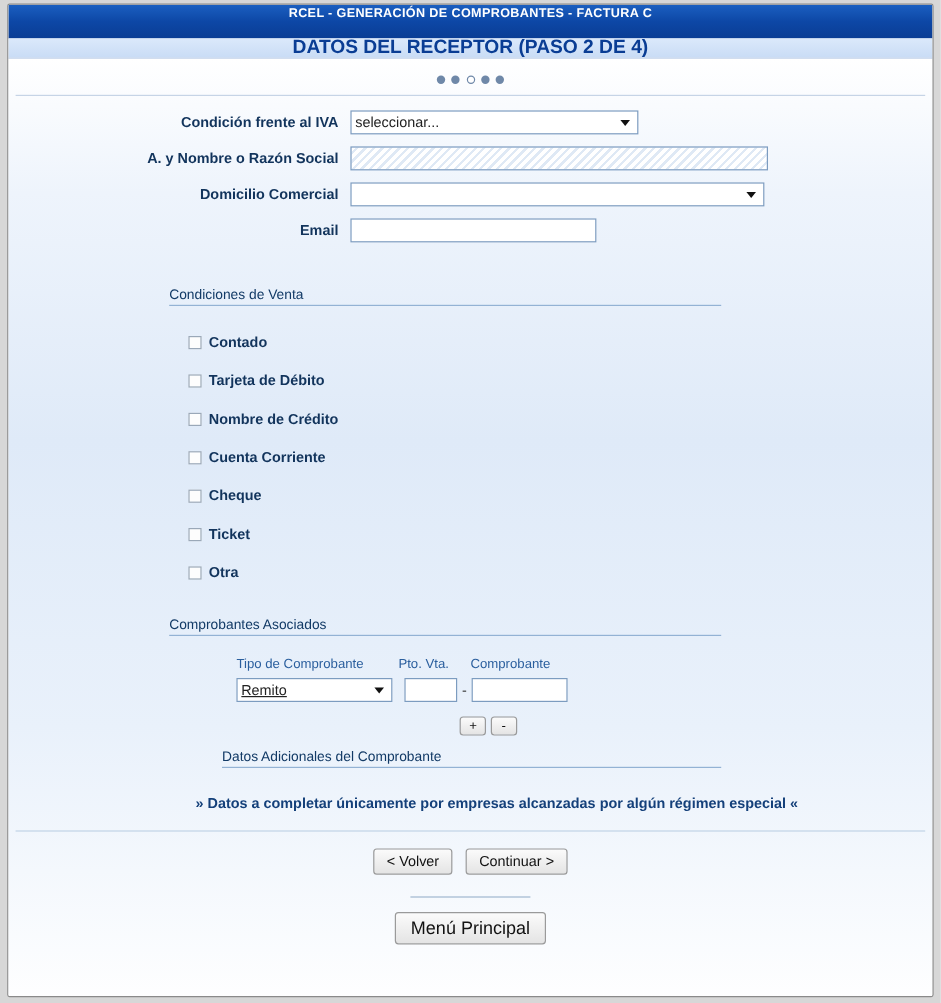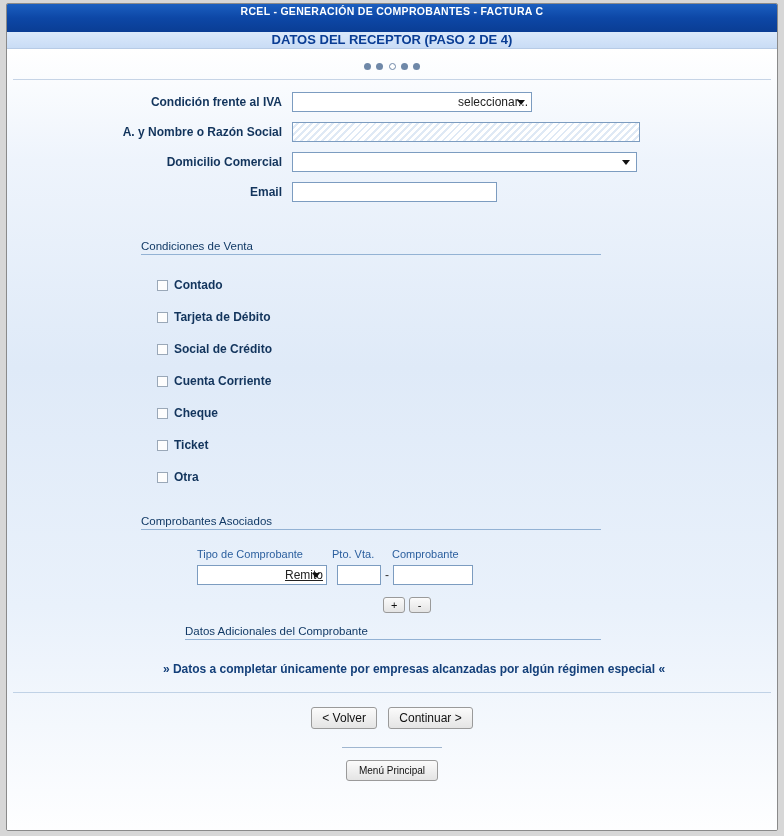--- a/index.html
+++ b/index.html
@@ -33,21 +33,21 @@
     font-size: 10.5px;
     font-weight: bold;
     text-align: center;
     line-height: 14px;
     letter-spacing: 0.3px;
   }
   .subtitle {
     height: 16px;
     background: linear-gradient(to bottom, #dbe9fb 0%, #c9dcf5 100%);
     color: #0a3d94;
-    font-size: 13px;
+    font-size: 16px;
     font-weight: bold;
     text-align: center;
     line-height: 16px;
     border-bottom: 1px solid #b7cbe6;
   }
   .content {
     position: relative;
     height: 796px;
     background: linear-gradient(to bottom, #ffffff 0%, #eef4fc 14%, #dfeaf8 40%, #e9f1fb 70%, #ffffff 100%);
   }
@@ -97,21 +97,20 @@
     background: #ffffff;
     height: 20px;
     box-sizing: border-box;
     padding: 1px 3px;
     color: #222;
   }
   select.inp {
     -webkit-appearance: none;
     appearance: none;
     background-image: linear-gradient(to bottom, #ffffff, #ffffff);
-    text-align: right;
   }
   .select-wrap {
     position: relative;
     display: inline-block;
   }
   .select-wrap::after {
     content: "";
     position: absolute;
     right: 7px;
     top: 8px;
@@ -235,21 +234,21 @@
   .short-rule {
     width: 100px;
     border-bottom: 1px solid #9fb6d0;
     margin: 18px auto 0 auto;
   }
   .main-menu {
     text-align: center;
     margin-top: 12px;
   }
   .main-menu button.btn {
-    font-size: 10px;
+    font-size: 15px;
     padding: 4px 12px;
   }
 </style>
 </head>
 <body>
 
 <div class="window">
 
   <div class="titlebar">RCEL - GENERACIÓN DE COMPROBANTES - FACTURA C</div>
   <div class="subtitle">DATOS DEL RECEPTOR (PASO 2 DE 4)</div>
@@ -300,21 +299,21 @@
         <div class="cond-item">
           <span class="cbx"></span>
           <span class="cond-label">Contado</span>
         </div>
         <div class="cond-item">
           <span class="cbx"></span>
           <span class="cond-label">Tarjeta de Débito</span>
         </div>
         <div class="cond-item">
           <span class="cbx"></span>
-          <span class="cond-label">Social de Crédito</span>
+          <span class="cond-label">Nombre de Crédito</span>
         </div>
         <div class="cond-item">
           <span class="cbx"></span>
           <span class="cond-label">Cuenta Corriente</span>
         </div>
         <div class="cond-item">
           <span class="cbx"></span>
           <span class="cond-label">Cheque</span>
         </div>
         <div class="cond-item">

